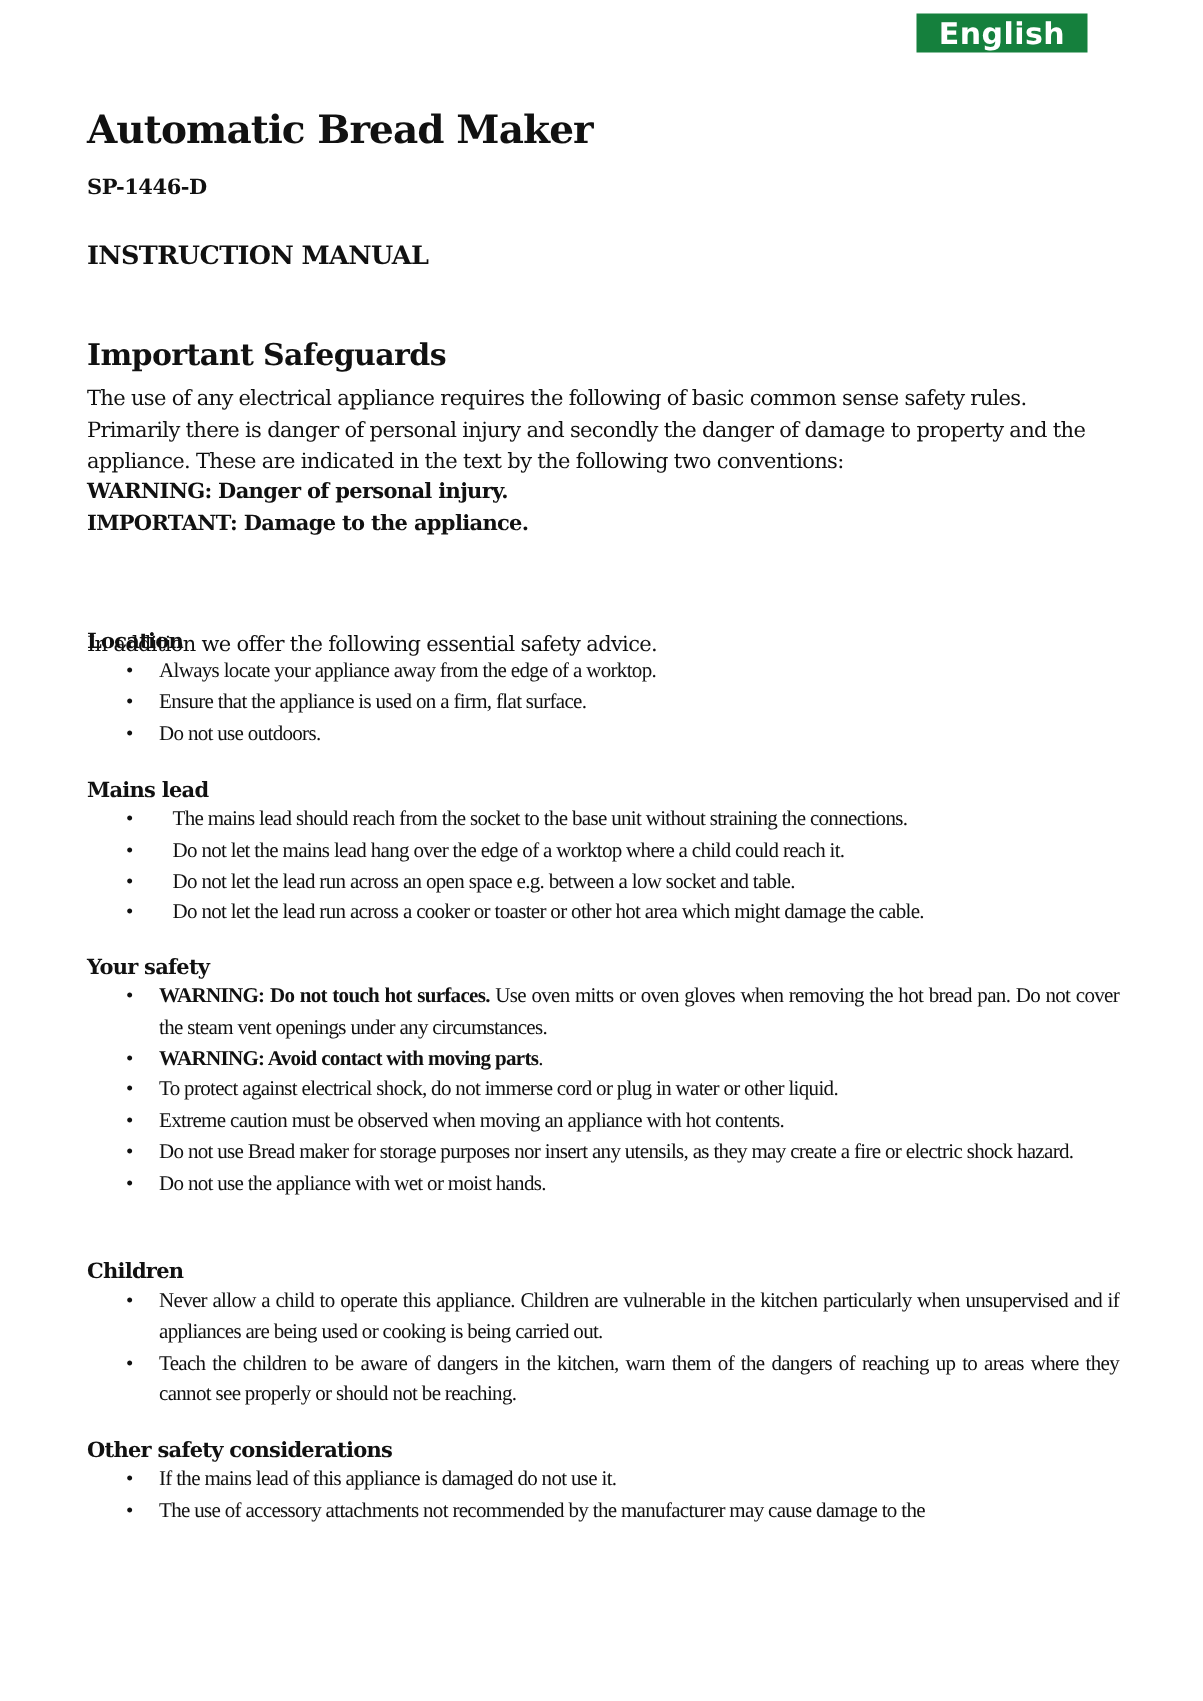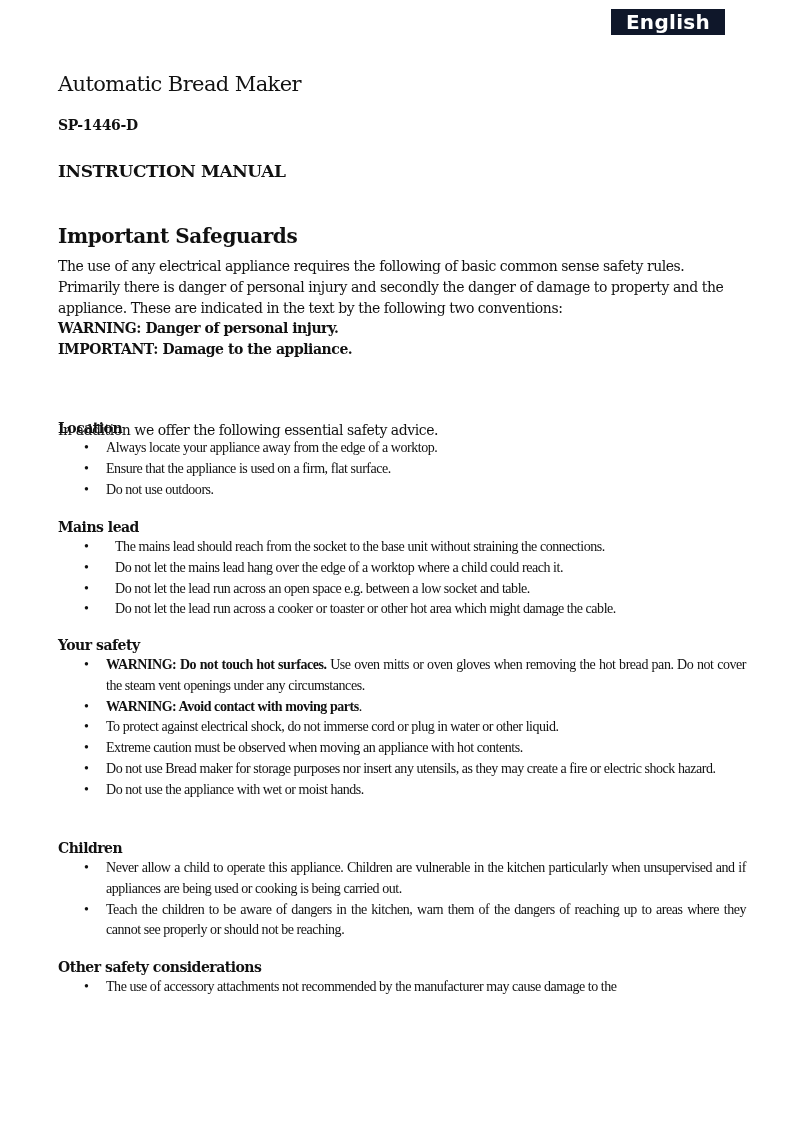--- a/index.html
+++ b/index.html
@@ -1,22 +1,22 @@
 <!DOCTYPE html>
 <html><head>
 <meta charset="utf-8">
 <style>
   html, body { margin: 0; padding: 0; background: #ffffff; }
   body { width: 802px; height: 1134px; position: relative; overflow: hidden;
          font-family: "DejaVu Serif", "Liberation Serif", serif; color: #111; }
   .lang-badge { position: absolute; left: 611px; top: 9px; width: 114px; height: 26px;
-                background: #0f172a; color: #fff; font-family: "DejaVu Sans", "Liberation Sans", sans-serif;
+                background: #15803d; color: #fff; font-family: "DejaVu Sans", "Liberation Sans", sans-serif;
                 font-weight: bold; font-size: 20px; line-height: 26px; text-align: center; letter-spacing: 0.3px; }
   .page { position: absolute; left: 58px; top: 0; width: 688px; }
-  .h1 { position: absolute; top: 72px; font-weight: normal; font-size: 21px; white-space: nowrap; letter-spacing: -0.6px; text-align: center;}
+  .h1 { position: absolute; top: 72px; font-weight: bold; font-size: 26px; white-space: nowrap; letter-spacing: -0.6px; text-align: center;}
   .h2 { position: absolute; top: 117px; font-weight: bold; font-size: 14px; white-space: nowrap; letter-spacing: -0.3px;}
   .h3 { position: absolute; top: 161px; font-weight: bold; font-size: 17px; white-space: nowrap; letter-spacing: -0.4px;}
   .h4 { position: absolute; top: 224px; font-weight: bold; font-size: 20px; white-space: nowrap; letter-spacing: -0.4px;}
   .body-text { font-size: 14px; line-height: 20.8px; letter-spacing: -0.45px; }
   .intro { position: absolute; top: 256px; width: 688px; }
   .strong { font-weight: bold; display: block; }
   .advice { position: absolute; top: 396px; margin-top: 24px; }
   .section { position: absolute; width: 688px; }
   .sec-title { font-weight: bold; font-size: 14px; line-height: 20px; letter-spacing: -0.5px; }
   ul { list-style: none; margin: 0; padding: 0; }
@@ -80,16 +80,17 @@
     <div class="sec-title">Children</div>
     <ul>
       <li>Never allow a child to operate this appliance. Children are vulnerable in the kitchen particularly when unsupervised and if appliances are being used or cooking is being carried out.</li>
       <li>Teach the children to be aware of dangers in the kitchen, warn them of the dangers of reaching up to areas where they cannot see properly or should not be reaching.</li>
     </ul>
   </div>
 
   <div class="section body-text" style="top:957px;">
     <div class="sec-title">Other safety considerations</div>
     <ul>
+      <li>If the mains lead of this appliance is damaged do not use it.</li>
       <li style="white-space:nowrap; text-align:left;">The use of accessory attachments not recommended by the manufacturer may cause damage to the</li>
     </ul>
   </div>
 </div>
 
 </body></html>

